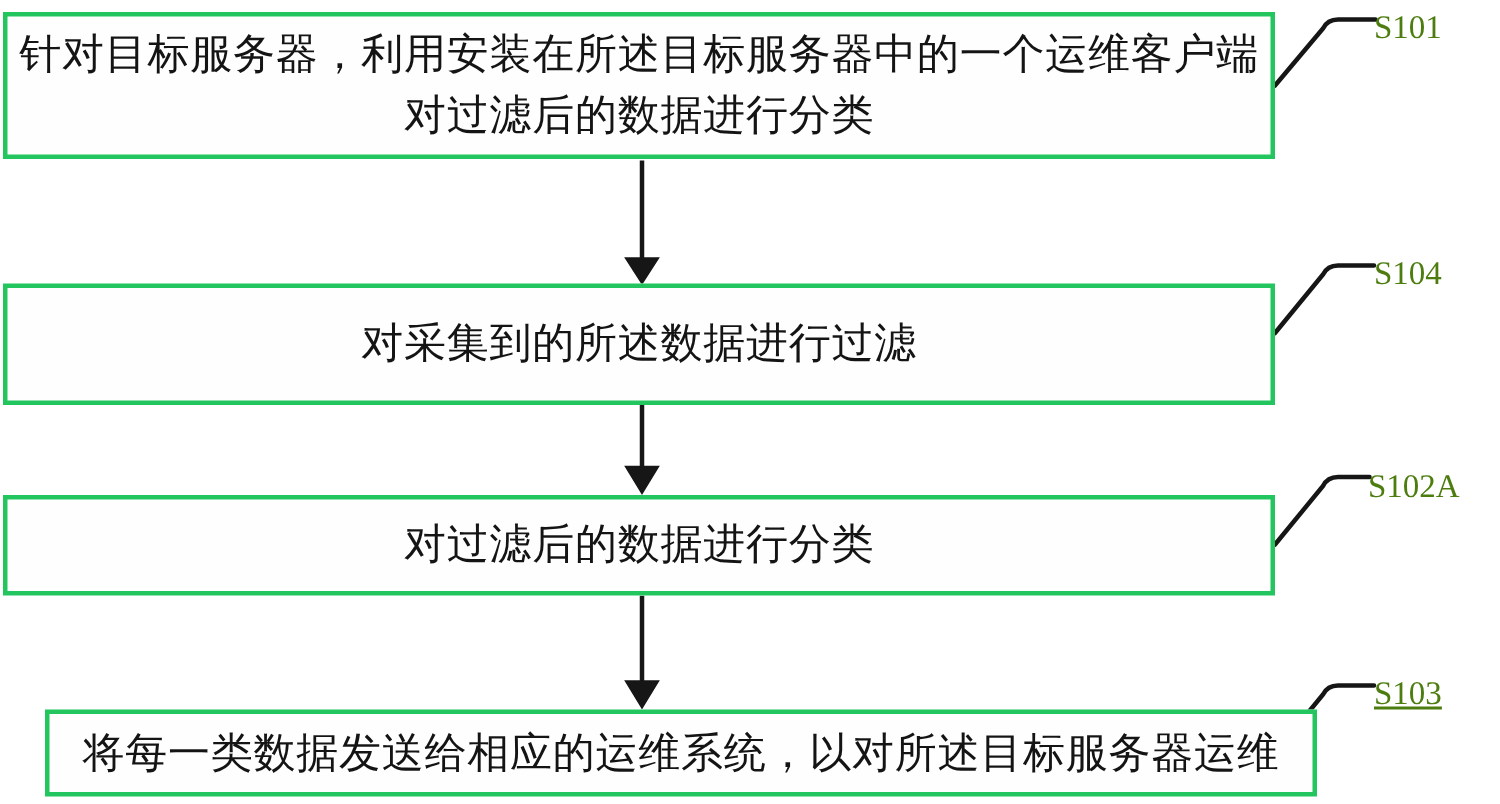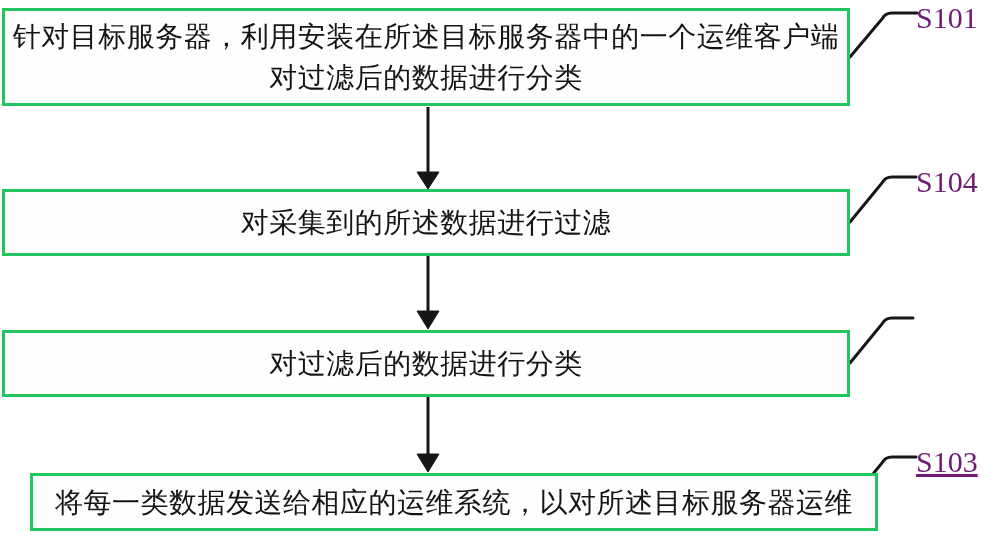--- a/index.html
+++ b/index.html
@@ -36,30 +36,30 @@
     align-items: center;
     text-align: center;
   }
   .step-text-line {
     font-size: 28px;
     line-height: 41px;
     letter-spacing: 0.5px;
     white-space: nowrap;
   }
   #box-1 { top: 8px;   height: 98px; }
-  #box-2 { top: 189px; height: 67px; }
+  #box-2 { top: 189px; height: 81px; }
   #box-3 { top: 330px; height: 67px; text-align: center; }
   #box-4 { top: 473px; height: 58px; margin-left: 28px; }
 
   .step-label {
     position: absolute;
-    font-size: 30px;
+    font-size: 22px;
     line-height: 32px;
     white-space: nowrap;
-    color: #701a75;
+    color: #4d7c0f;
   }
   #label-1 { left: 916px; top: 2px; }
   #label-2 { left: 916px; top: 166px; }
   #label-3 { left: 912px; top: 308px; }
   #label-4 { left: 916px; top: 446px; text-decoration: underline; }
 </style>
 </head>
 <body>
 
 <div id="figure">
@@ -97,15 +97,16 @@
   <div class="step-box" id="box-3">
     <div class="step-text-line">对过滤后的数据进行分类</div>
   </div>
 
   <div class="step-box" id="box-4">
     <div class="step-text-line">将每一类数据发送给相应的运维系统，以对所述目标服务器运维</div>
   </div>
 
   <div class="step-label" id="label-1">S101</div>
   <div class="step-label" id="label-2">S104</div>
+  <div class="step-label" id="label-3">S102A</div>
   <div class="step-label" id="label-4">S103</div>
 
 </div>
 
 </body></html>

